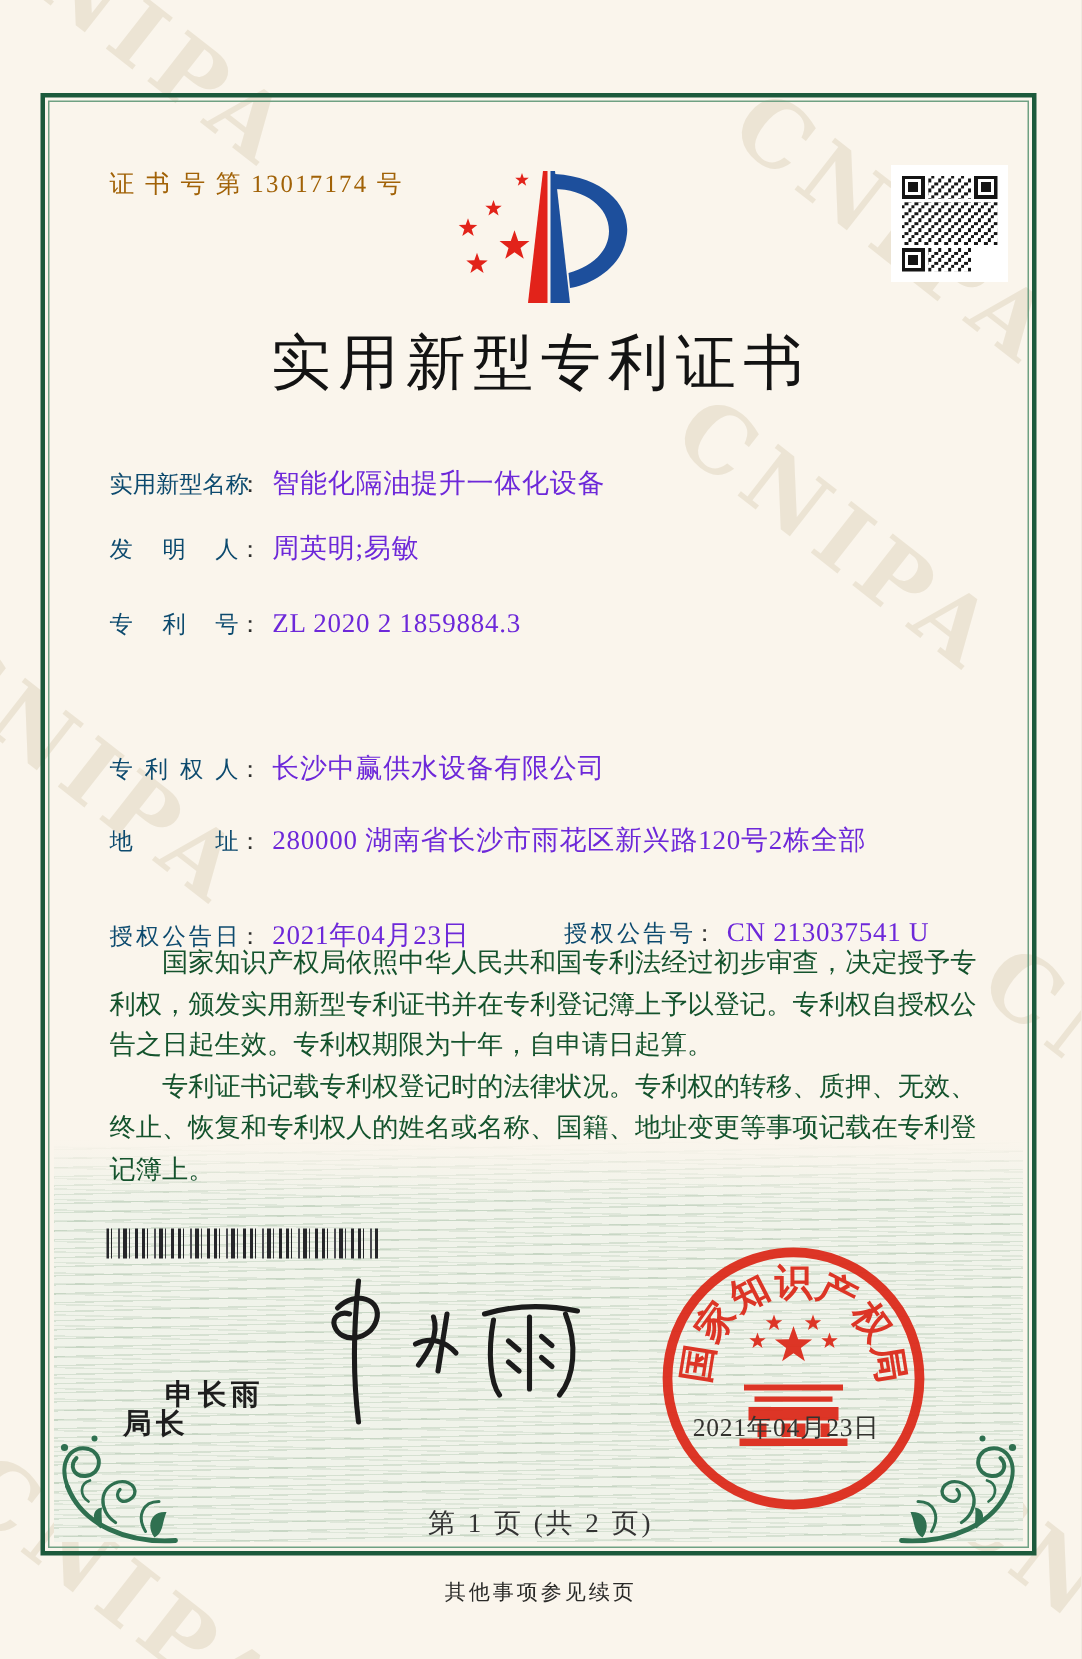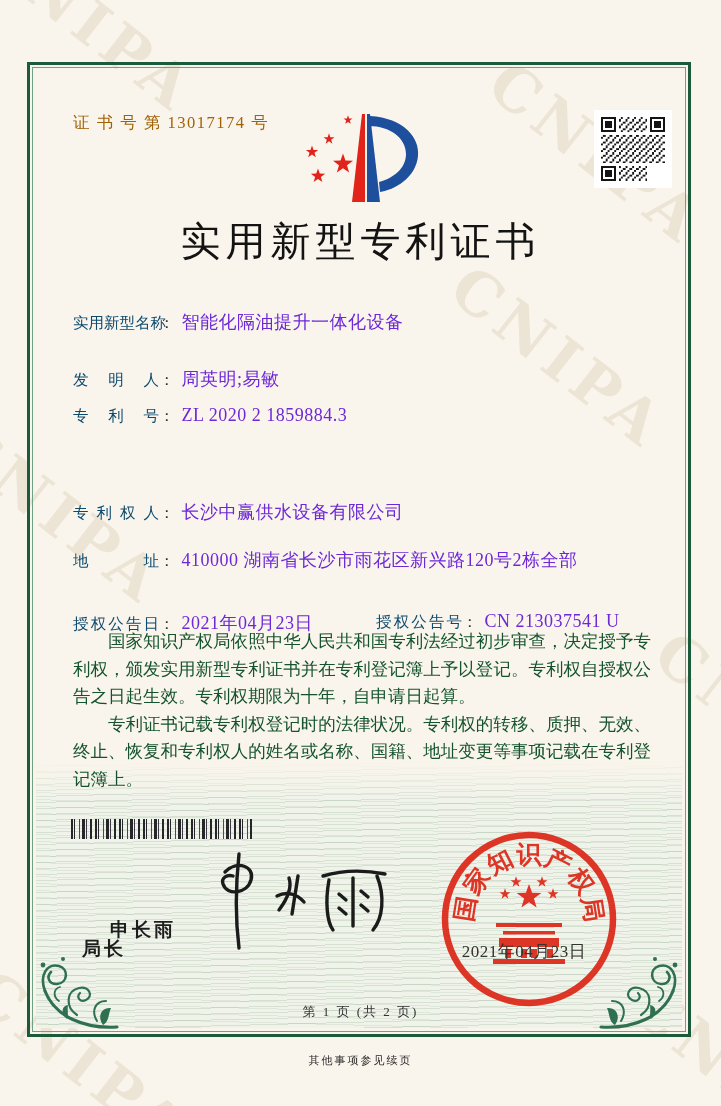--- a/index.html
+++ b/index.html
@@ -89,25 +89,25 @@
   .sig-name  { top:917px;margin-left:28px; }
   .autograph { position:absolute; left:205px; top:848px; width:195px; height:108px; z-index:3; }
   
   .seal { position:absolute; left:438px; top:828px; width:182px; height:182px; z-index:3; opacity:0.94; }
   .seal-date {
     position:absolute; left:449px; top:940px; width:150px; z-index:4;
     font-size:17px; color:#33332f; text-align:center; letter-spacing:0.5px; white-space:nowrap;
   }
   .page-no {
     position:absolute; left:0; width:100%; top:1003px; text-align:center;
-    font-size:13px; color:#333; z-index:3; letter-spacing:2px;
+    font-size:18px; color:#333; z-index:3; letter-spacing:2px;
   }
   .footer-note {
     position:absolute; left:0; width:100%; top:1053px; text-align:center;
-    font-size:11px; color:#2a2a28; z-index:2; letter-spacing:2px;
+    font-size:14px; color:#2a2a28; z-index:2; letter-spacing:2px;
   }
 </style>
 </head>
 <body>
 
 <div class="page">
 
   <div class="wm" style="left:-38px; top:-14px;">CNIPA</div>
   <div class="wm" style="left:470px; top:118px;">CNIPA</div>
   <div class="wm" style="left:432px; top:322px;">CNIPA</div>
@@ -199,31 +199,31 @@
       <polygon transform="translate(33,35) scale(1.15)" points="0,-5 1.18,-1.62 4.76,-1.55 1.9,0.62 2.94,4.05 0,2 -2.94,4.05 -1.9,0.62 -4.76,-1.55 -1.18,-1.62"></polygon>
       <polygon transform="translate(52,16) scale(0.95)" points="0,-5 1.18,-1.62 4.76,-1.55 1.9,0.62 2.94,4.05 0,2 -2.94,4.05 -1.9,0.62 -4.76,-1.55 -1.18,-1.62"></polygon>
     </g>
   </svg>
 
   <div class="title">实用新型专利证书</div>
 
   <div class="row" style="top:310px;">
     <span class="flabel">实用新型名称</span><span class="fcolon">：</span><span class="fvalue">智能化隔油提升一体化设备</span>
   </div>
-  <div class="row" style="top:367px;">
+  <div class="row" style="top:353px;">
     <span class="flabel">发明人</span><span class="fcolon">：</span><span class="fvalue">周英明;易敏</span>
   </div>
   <div class="row" style="top:405px;">
     <span class="flabel">专利号</span><span class="fcolon">：</span><span class="fvalue">ZL 2020 2 1859884.3</span>
   </div>
   <div class="row" style="top:500px;">
     <span class="flabel">专利权人</span><span class="fcolon">：</span><span class="fvalue">长沙中赢供水设备有限公司</span>
   </div>
   <div class="row" style="top:548px;">
-    <span class="flabel">地址</span><span class="fcolon">：</span><span class="fvalue">410000 湖南省长沙市雨花区新兴路120号2栋全部</span>
+    <span class="flabel">地址</span><span class="fcolon">：</span><span class="fvalue">280000 湖南省长沙市雨花区新兴路120号2栋全部</span>
   </div>
   <div class="row" style="top:595px;margin-top:16px;">
     <span class="flabel">授权公告日</span><span class="fcolon">：</span><span class="fvalue">2021年04月23日</span>
     <span class="grant-no-group">
       <span class="flabel">授权公告号</span><span class="fcolon">：</span><span class="fvalue">CN 213037541 U</span>
     </span>
   </div>
 
   <div class="body-text">
     <p>国家知识产权局依照中华人民共和国专利法经过初步审查，决定授予专利权，颁发实用新型专利证书并在专利登记簿上予以登记。专利权自授权公告之日起生效。专利权期限为十年，自申请日起算。</p>

